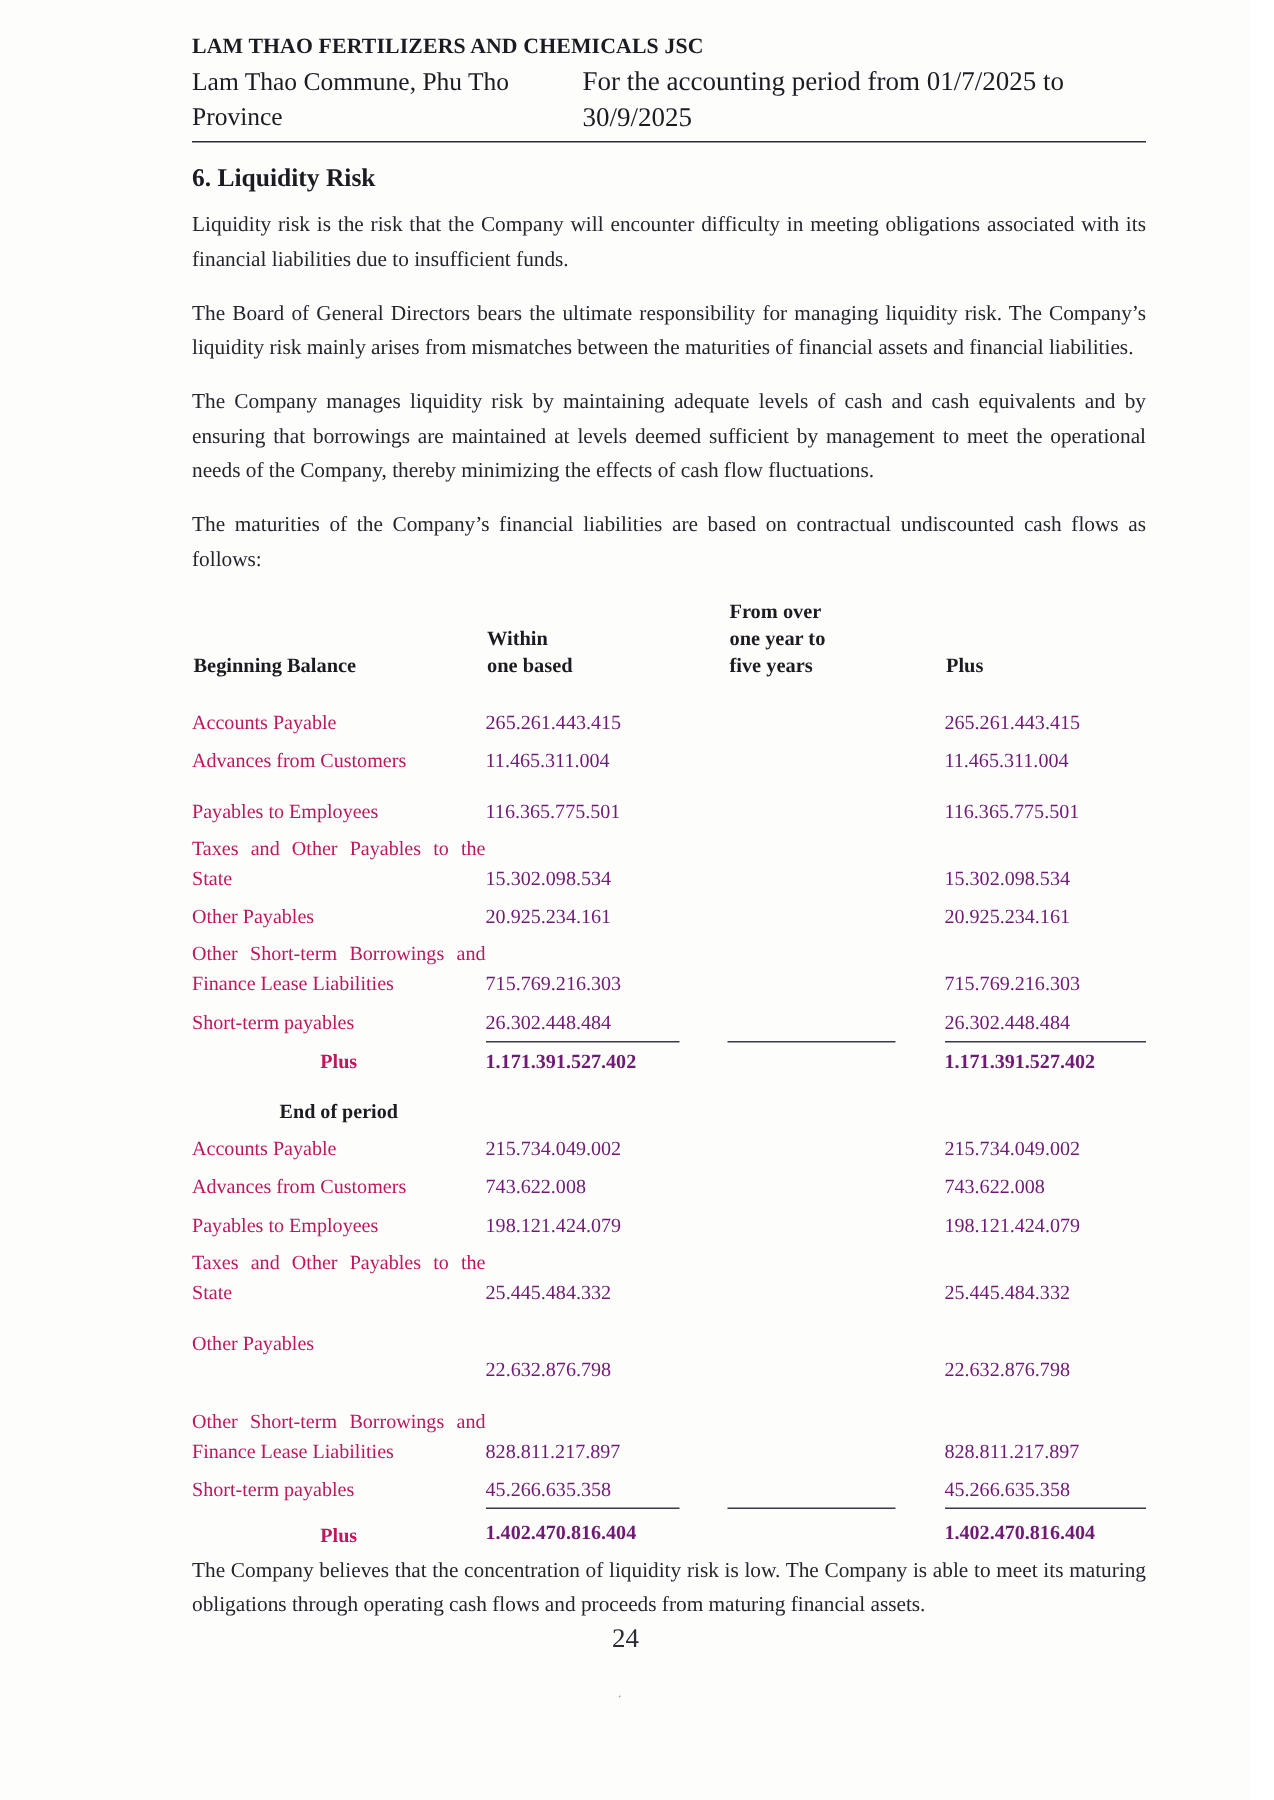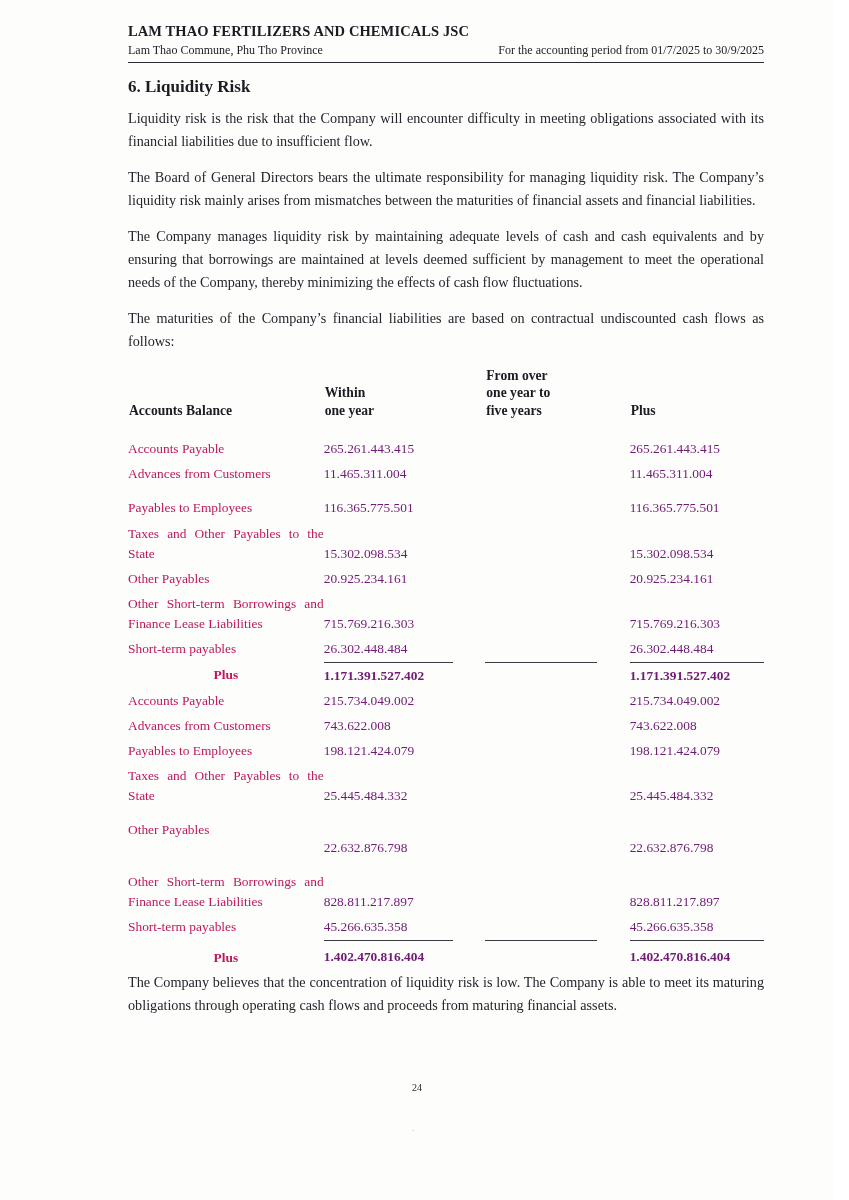--- a/index.html
+++ b/index.html
@@ -43,24 +43,24 @@
   .hdr-left-bold {
     font-weight: bold;
     font-size: 14.5px;
     letter-spacing: .1px;
   }
   .hdr-right-bold {
     font-weight: bold;
     font-size: 14.5px;
   }
   .hdr-left {
-    font-size: 12px;
+    font-size: 17px;
   }
   .hdr-right {
-    font-size: 12px;
+    font-size: 18px;
   }
 
   
   h2.section-title {
     font-size: 17px;
     font-weight: bold;
     margin: 14px 0 10px 0;
   }
   p.para {
     font-size: 14.2px;
@@ -139,21 +139,21 @@
   
   .closing {
     margin-top: 26px;
   }
   .page-number {
     position: absolute;
     left: 0;
     right: 0;
     top: 1082px;
     text-align: center;
-    font-size: 10px;
+    font-size: 18px;
     color: #2a2a32;
   }
   .tiny-mark {
     position: absolute;
     left: 412px;
     top: 1123px;
     font-size: 9px;
     color: #9a9a9a;
   }
 </style>
@@ -168,40 +168,40 @@
         <div class="hdr-left-bold">LAM THAO FERTILIZERS AND CHEMICALS JSC</div>
       </div>
       <div class="hdr-row">
         <div class="hdr-left">Lam Thao Commune, Phu Tho Province</div>
         <div class="hdr-right">For the accounting period from 01/7/2025 to 30/9/2025</div>
       </div>
     </div>
 
     <h2 class="section-title">6. Liquidity Risk</h2>
 
-    <p class="para">Liquidity risk is the risk that the Company will encounter difficulty in meeting obligations associated with its financial liabilities due to insufficient flow.</p>
+    <p class="para">Liquidity risk is the risk that the Company will encounter difficulty in meeting obligations associated with its financial liabilities due to insufficient funds.</p>
     <p class="para">The Board of General Directors bears the ultimate responsibility for managing liquidity risk. The Company’s liquidity risk mainly arises from mismatches between the maturities of financial assets and financial liabilities.</p>
     <p class="para">The Company manages liquidity risk by maintaining adequate levels of cash and cash equivalents and by ensuring that borrowings are maintained at levels deemed sufficient by management to meet the operational needs of the Company, thereby minimizing the effects of cash flow fluctuations.</p>
     <p class="para">The maturities of the Company’s financial liabilities are based on contractual undiscounted cash flows as follows:</p>
 
     <table class="fin">
       <colgroup>
         <col class="col-label">
         <col class="col-within">
         <col class="col-gap">
         <col class="col-from">
         <col class="col-gap">
         <col class="col-plus">
       </colgroup>
       <thead>
         <tr>
-          <th class="th-label">Accounts Balance</th>
+          <th class="th-label">Beginning Balance</th>
           <th class="th-label">
             <div>Within</div>
-            <div>one year</div>
+            <div>one based</div>
           </th>
           <th></th>
           <th class="th-label">
             <div>From over</div>
             <div>one year to</div>
             <div>five years</div>
           </th>
           <th></th>
           <th class="th-label">Plus</th>
         </tr>
@@ -278,20 +278,28 @@
 
         <tr class="total">
           <td class="lbl no-rule">Plus</td>
           <td class="num">1.171.391.527.402</td>
           <td class="no-rule"></td>
           <td class="num empty-rule"></td>
           <td class="no-rule"></td>
           <td class="num">1.171.391.527.402</td>
         </tr>
 
+        <tr class="subhead">
+          <td>End of period</td>
+          <td></td>
+            <td></td>
+            <td></td>
+            <td></td>
+            <td></td>
+        </tr>
 
         <tr>
           <td class="lbl">Accounts Payable</td>
           <td class="num">215.734.049.002</td>
           <td></td>
           <td class="num"></td>
           <td></td>
           <td class="num">215.734.049.002</td>
         </tr>
         <tr>

